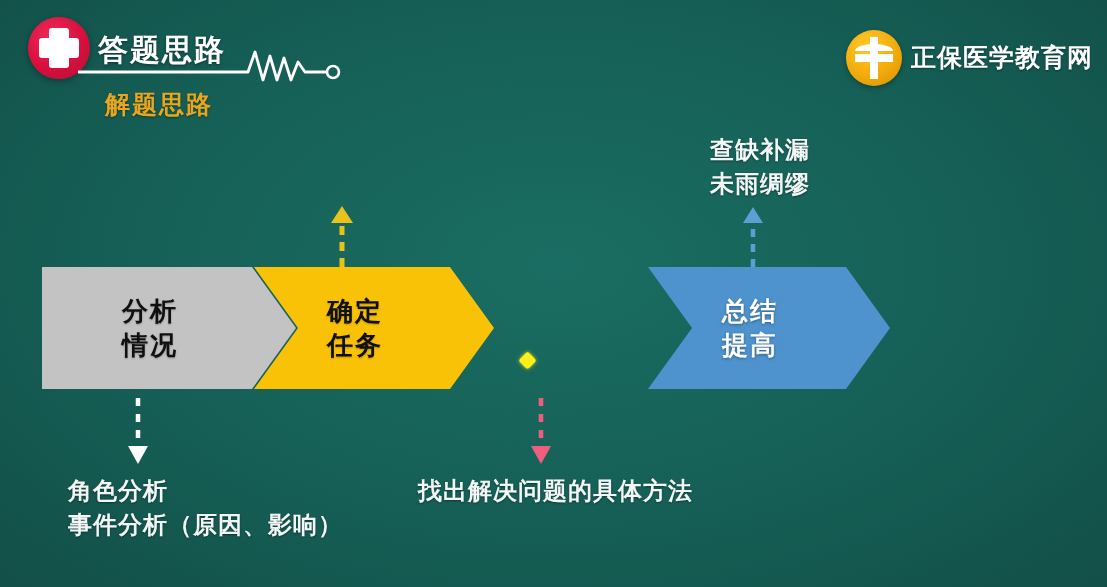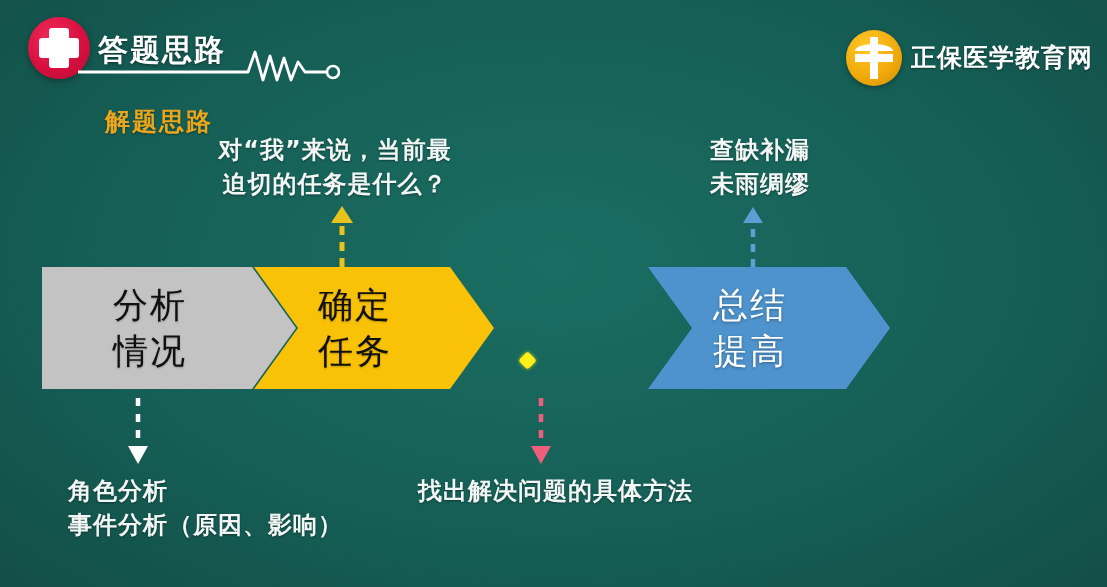--- a/index.html
+++ b/index.html
@@ -34,21 +34,20 @@
     position:absolute; left:98px; top:30px;
     font-size:30px; font-weight:bold; color:#ffffff;
     letter-spacing:2px;
     text-shadow:0 1px 3px rgba(0,0,0,.45);
   }
   .title-sub {
     position:absolute; left:105px; top:88px;
     font-size:25px; font-weight:bold; color:#eaa61d;
     letter-spacing:2px;
     text-shadow:0 1px 2px rgba(0,0,0,.4);
-    margin-top:17px;
   }
   .ekg { position:absolute; left:78px; top:40px; }
 
   
   .brand { position:absolute; right:14px; top:10px; display:flex; align-items:center;margin-top:20px; }
   .brand-mark {
     width:56px; height:56px; border-radius:50%;
     background:radial-gradient(circle at 38% 30%, #ffc928 0%, #f0a809 60%, #d08f05 100%);
     position:relative; margin-right:9px;
     box-shadow:0 2px 5px rgba(0,0,0,.3);
@@ -74,21 +73,21 @@
   .flow { position:absolute; left:0; top:267px; width:1107px; height:122px; }
   .chev {
     position:absolute; top:0; height:122px;
     display:flex; flex-direction:column; align-items:center; justify-content:center;
     clip-path:polygon(0 0, calc(100% - 44px) 0, 100% 50%, calc(100% - 44px) 100%, 0 100%);
   }
   .chev.notched {
     clip-path:polygon(0 0, calc(100% - 44px) 0, 100% 50%, calc(100% - 44px) 100%, 0 100%, 44px 50%);
   }
   .chev span {
-    font-size:35px; font-weight:normal; line-height:1.32; letter-spacing:2px;
+    font-size:26px; font-weight:bold; line-height:1.32; letter-spacing:2px;
     text-shadow:0 1px 2px rgba(0,0,0,.25);
     margin-top:6px;
   }
   .chev .lines { margin-right:38px; text-align:center; }
 
   .c1 { left:42px;  width:254px; background:#c3c3c3; }
   .c2 { left:254px; width:240px; background:#fac207; }
   .c3 { left:452px; width:238px; background:#f9aeae; }
   .c4 { left:648px; width:242px; background:#4e93cd; }
 
@@ -137,24 +136,20 @@
 
   <div class="brand">
     <div class="brand-mark">
         <i></i>
       </div>
     <div class="brand-text">
       <div class="brand-cn">正保医学教育网</div>
     </div>
   </div>
 
-  <div class="callout co-task">
-    <span class="ln">对“我”来说，当前最</span>
-    <span class="ln">迫切的任务是什么？</span>
-  </div>
   <svg class="arrow" style="left:328px; top:203px;" width="28" height="66" viewBox="0 0 28 66">
     <line x1="14" y1="64" x2="14" y2="20" stroke="#e8c21d" stroke-width="5" stroke-dasharray="9 7" stroke-linecap="butt"></line>
     <path d="M14 3 L25 20 L3 20 Z" fill="#e8c21d"></path>
   </svg>
 
   <div class="callout co-review">
     <span class="ln">查缺补漏</span>
     <span class="ln">未雨绸缪</span>
   </div>
   <svg class="arrow" style="left:740px; top:203px;" width="26" height="66" viewBox="0 0 26 66">

